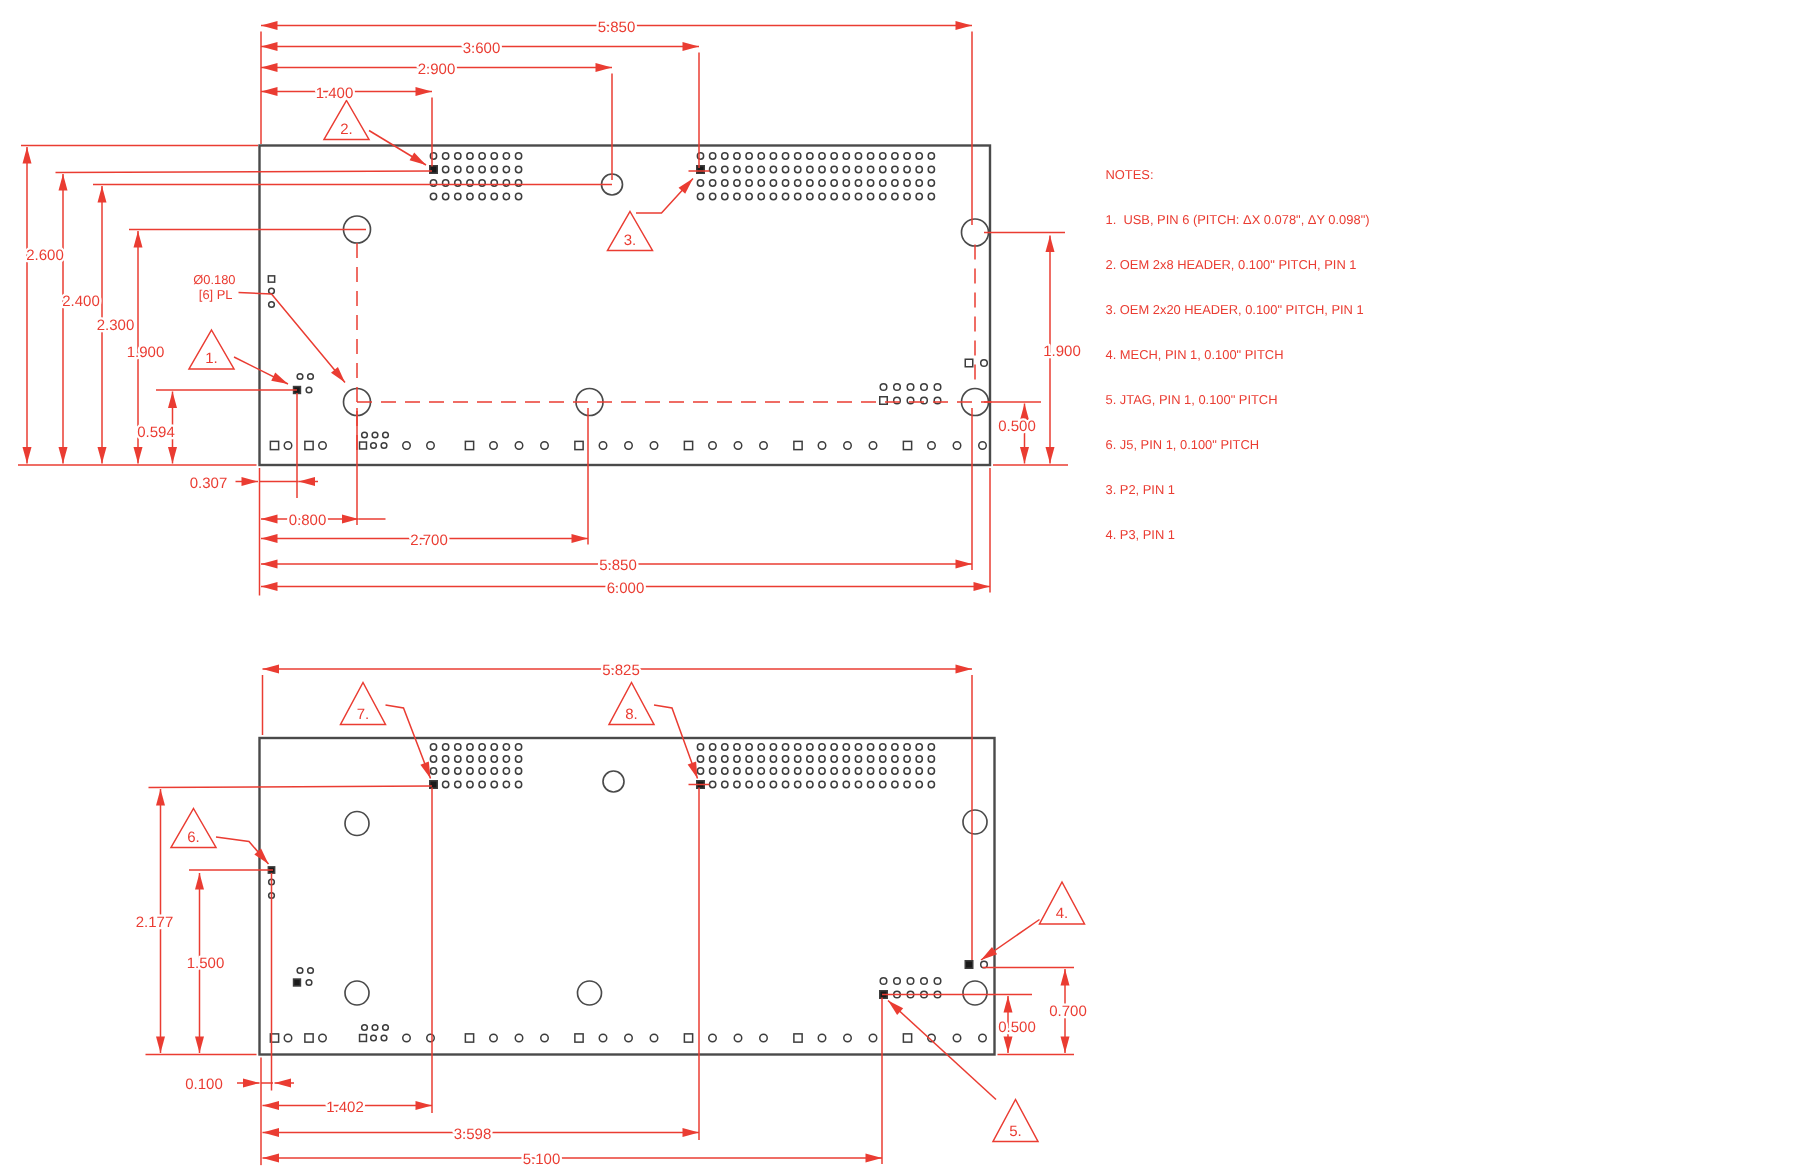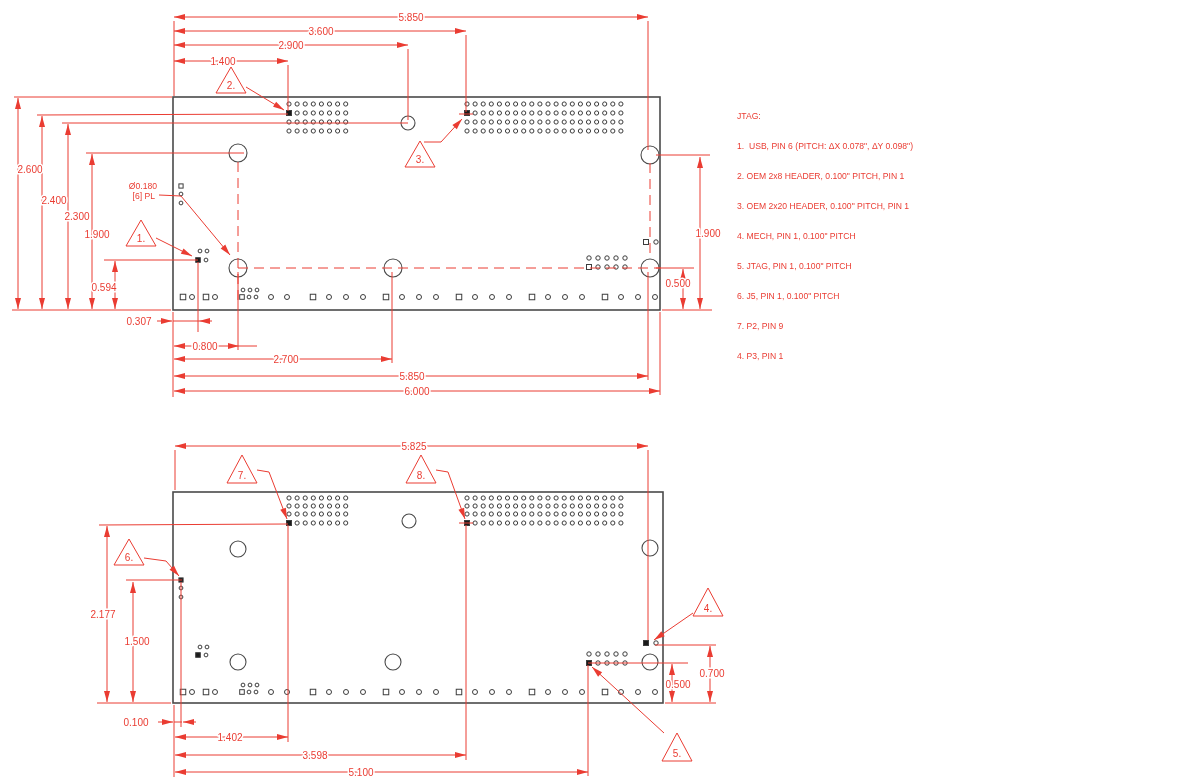--- a/index.html
+++ b/index.html
@@ -519,23 +519,23 @@
       <text class="dimt" x="678" y="688">0.500</text>
       <text class="dimt" x="136" y="726">0.100</text>
       <text class="dimt" x="230" y="741">1.402</text>
       <text class="dimt" x="315" y="759">3.598</text>
       <text class="dimt" x="361" y="776">5.100</text>
     </g>
   </g>
 </svg>
 
 <div id="notes">
-  <div>JTAG:</div>
+  <div>NOTES:</div>
   <div>1.  USB, PIN 6 (PITCH: ΔX 0.078", ΔY 0.098")</div>
   <div>2. OEM 2x8 HEADER, 0.100" PITCH, PIN 1</div>
   <div>3. OEM 2x20 HEADER, 0.100" PITCH, PIN 1</div>
   <div>4. MECH, PIN 1, 0.100" PITCH</div>
   <div>5. JTAG, PIN 1, 0.100" PITCH</div>
   <div>6. J5, PIN 1, 0.100" PITCH</div>
-  <div>7. P2, PIN 9</div>
+  <div>3. P2, PIN 1</div>
   <div>4. P3, PIN 1</div>
 </div>
 </div>
 
 </body></html>

